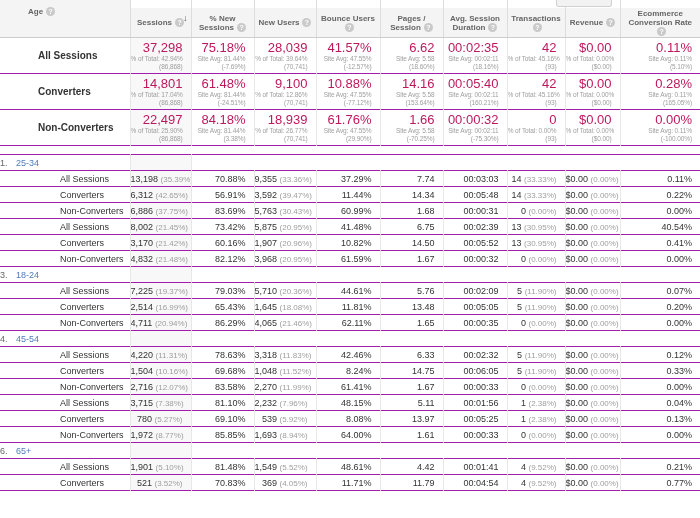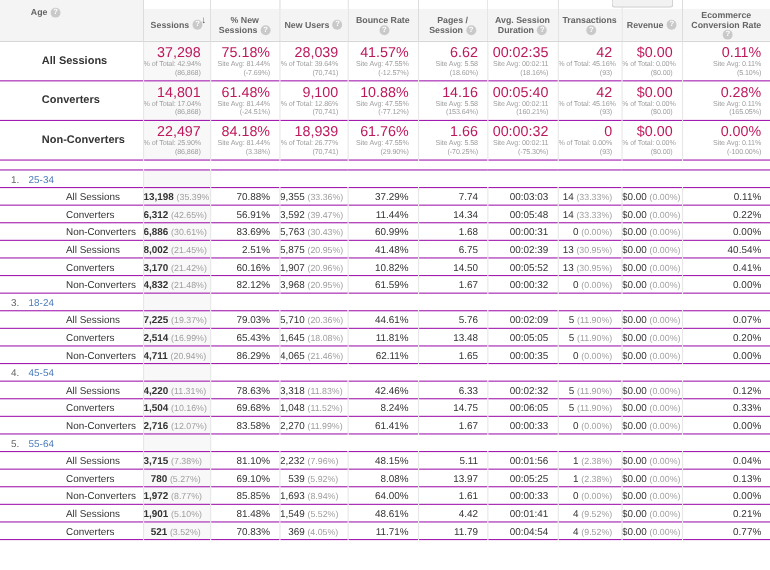--- a/index.html
+++ b/index.html
@@ -35,28 +35,28 @@
   td.m { border-left:1px solid #e7e7e7; text-align:right; padding-right:8px; overflow:hidden; }
   td.sorted { background:#f8f8f8; }
   .sum-row { height:31px; }
   .sum-row td { vertical-align:middle; padding-top:2px; padding-bottom:2px; }
   .sum-label { font-size:10px; font-weight:bold; color:#333; padding-left:38px; }
   .big { font-size:13px; color:#be185d; line-height:15px; white-space:nowrap; }
   .sub { font-size:6.5px; letter-spacing:-0.1px; color:#9e9e9e; line-height:8px; white-space:nowrap; }
   .spacer-row td { height:9px; }
   .grp-row { height:16px; }
   .grp-row td { vertical-align:middle; font-size:9px; }
-  .grp-label-cell { padding-left:10px; }
+  .grp-label-cell { }
   .num { display:inline-block; width:16px; color:#666; font-size:9px; }
   .agelink { color:#4d7cbb; font-size:9px; text-decoration:none; cursor:pointer; }
   .grp-sess { border-left:1px solid #e7e7e7; border-right:1px solid #e7e7e7; background:#f8f8f8; }
   .det-row { height:16px; }
   .det-row td { vertical-align:middle; font-size:9px; color:#333; white-space:nowrap; }
   .det-label { padding-left:60px; color:#444; }
-  .bold { font-weight:bold; }
+  .bold { font-weight:normal; }
   .pct { color:#9e9e9e; font-size:8px; }
 </style>
 </head>
 <body>
 
 <div class="wrap">
   <div class="topbtn"></div>
 
   <table>
     <colgroup>
@@ -70,21 +70,21 @@
         <col style="width:58px">
         <col style="width:55px">
         <col style="width:80px">
     </colgroup>
     <thead>
       <tr>
         <th class="age-th"><span>Age</span><span class="help">?</span></th>
         <th><span>Sessions</span><span class="help">?</span><span class="sort-arrow">↓</span></th>
         <th><span>% New Sessions</span><span class="help">?</span></th>
         <th><span>New Users</span><span class="help">?</span></th>
-        <th><span>Bounce Rate</span><span class="help">?</span></th>
+        <th><span>Bounce Users</span><span class="help">?</span></th>
         <th><span>Pages / Session</span><span class="help">?</span></th>
         <th><span>Avg. Session Duration</span><span class="help">?</span></th>
         <th><span>Transactions</span><span class="help">?</span></th>
         <th><span>Revenue</span><span class="help">?</span></th>
         <th><span>Ecommerce Conversion Rate</span><span class="help">?</span></th>
       </tr>
     </thead>
     <tbody id="tbody">
         <tr class="sum-row">
       <td class="sum-label">All Sessions</td>
@@ -257,34 +257,34 @@
       <td class="m"><span>3,592</span> <span class="pct">(39.47%)</span></td>
       <td class="m">11.44%</td>
       <td class="m">14.34</td>
       <td class="m">00:05:48</td>
       <td class="m"><span>14</span> <span class="pct">(33.33%)</span></td>
       <td class="m"><span>$0.00</span> <span class="pct">(0.00%)</span></td>
       <td class="m">0.22%</td>
     </tr>
         <tr class="det-row">
       <td class="det-label">Non-Converters</td>
-      <td class="m sorted"><span class="bold">6,886</span> <span class="pct">(30.61%)</span></td>
+      <td class="m sorted"><span class="bold">6,886</span> <span class="pct">(37.75%)</span></td>
       <td class="m">83.69%</td>
       <td class="m"><span>5,763</span> <span class="pct">(30.43%)</span></td>
       <td class="m">60.99%</td>
       <td class="m">1.68</td>
       <td class="m">00:00:31</td>
       <td class="m"><span>0</span> <span class="pct">(0.00%)</span></td>
       <td class="m"><span>$0.00</span> <span class="pct">(0.00%)</span></td>
       <td class="m">0.00%</td>
     </tr>
         <tr class="det-row">
       <td class="det-label">All Sessions</td>
       <td class="m sorted"><span class="bold">8,002</span> <span class="pct">(21.45%)</span></td>
-      <td class="m">2.51%</td>
+      <td class="m">73.42%</td>
       <td class="m"><span>5,875</span> <span class="pct">(20.95%)</span></td>
       <td class="m">41.48%</td>
       <td class="m">6.75</td>
       <td class="m">00:02:39</td>
       <td class="m"><span>13</span> <span class="pct">(30.95%)</span></td>
       <td class="m"><span>$0.00</span> <span class="pct">(0.00%)</span></td>
       <td class="m">40.54%</td>
     </tr>
         <tr class="det-row">
       <td class="det-label">Converters</td>
@@ -385,25 +385,20 @@
       <td class="m sorted"><span class="bold">2,716</span> <span class="pct">(12.07%)</span></td>
       <td class="m">83.58%</td>
       <td class="m"><span>2,270</span> <span class="pct">(11.99%)</span></td>
       <td class="m">61.41%</td>
       <td class="m">1.67</td>
       <td class="m">00:00:33</td>
       <td class="m"><span>0</span> <span class="pct">(0.00%)</span></td>
       <td class="m"><span>$0.00</span> <span class="pct">(0.00%)</span></td>
       <td class="m">0.00%</td>
     </tr>
-        <tr class="grp-row">
-      <td class="grp-label-cell"><span class="num">5.</span><a class="agelink">55-64</a></td>
-      <td class="grp-sess"></td>
-      <td colspan="8"></td>
-    </tr>
         <tr class="det-row">
       <td class="det-label">All Sessions</td>
       <td class="m sorted"><span class="bold">3,715</span> <span class="pct">(7.38%)</span></td>
       <td class="m">81.10%</td>
       <td class="m"><span>2,232</span> <span class="pct">(7.96%)</span></td>
       <td class="m">48.15%</td>
       <td class="m">5.11</td>
       <td class="m">00:01:56</td>
       <td class="m"><span>1</span> <span class="pct">(2.38%)</span></td>
       <td class="m"><span>$0.00</span> <span class="pct">(0.00%)</span></td>
@@ -426,20 +421,25 @@
       <td class="m sorted"><span class="bold">1,972</span> <span class="pct">(8.77%)</span></td>
       <td class="m">85.85%</td>
       <td class="m"><span>1,693</span> <span class="pct">(8.94%)</span></td>
       <td class="m">64.00%</td>
       <td class="m">1.61</td>
       <td class="m">00:00:33</td>
       <td class="m"><span>0</span> <span class="pct">(0.00%)</span></td>
       <td class="m"><span>$0.00</span> <span class="pct">(0.00%)</span></td>
       <td class="m">0.00%</td>
     </tr>
+        <tr class="grp-row">
+      <td class="grp-label-cell"><span class="num">6.</span><a class="agelink">65+</a></td>
+      <td class="grp-sess"></td>
+      <td colspan="8"></td>
+    </tr>
         <tr class="det-row">
       <td class="det-label">All Sessions</td>
       <td class="m sorted"><span class="bold">1,901</span> <span class="pct">(5.10%)</span></td>
       <td class="m">81.48%</td>
       <td class="m"><span>1,549</span> <span class="pct">(5.52%)</span></td>
       <td class="m">48.61%</td>
       <td class="m">4.42</td>
       <td class="m">00:01:41</td>
       <td class="m"><span>4</span> <span class="pct">(9.52%)</span></td>
       <td class="m"><span>$0.00</span> <span class="pct">(0.00%)</span></td>

